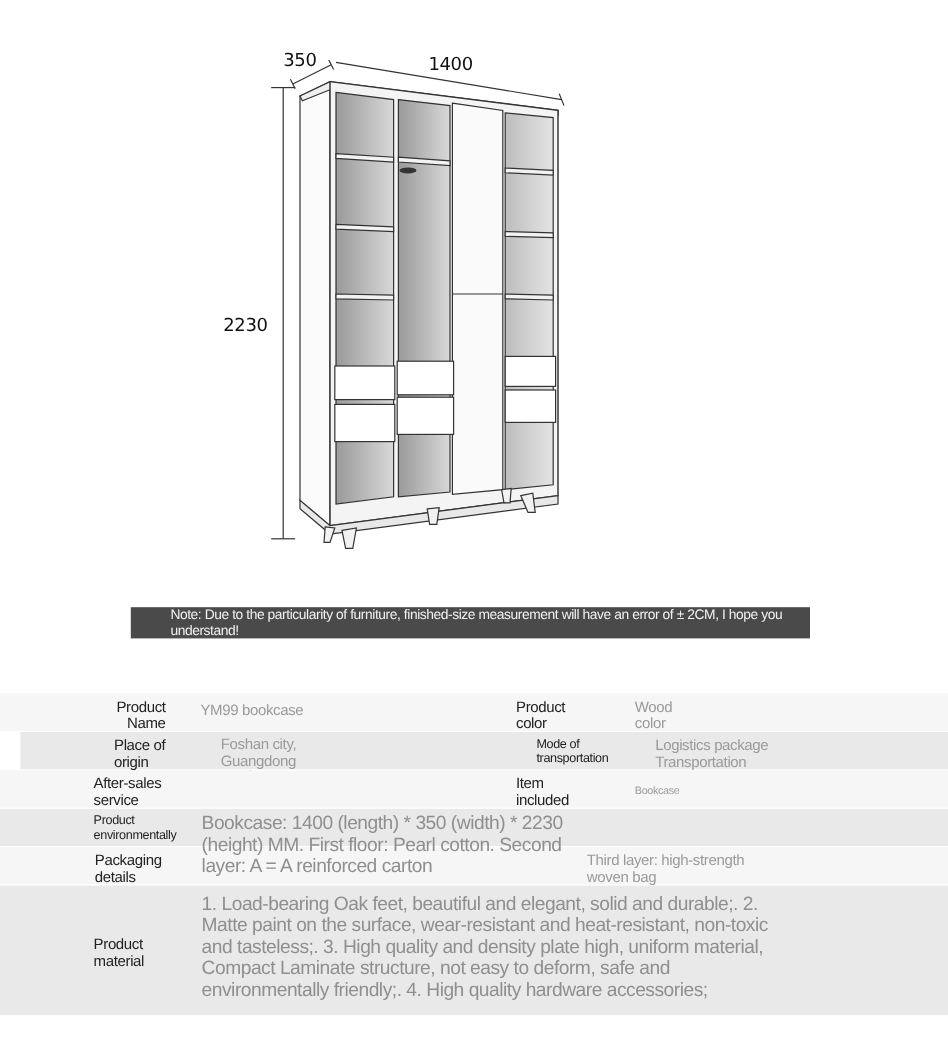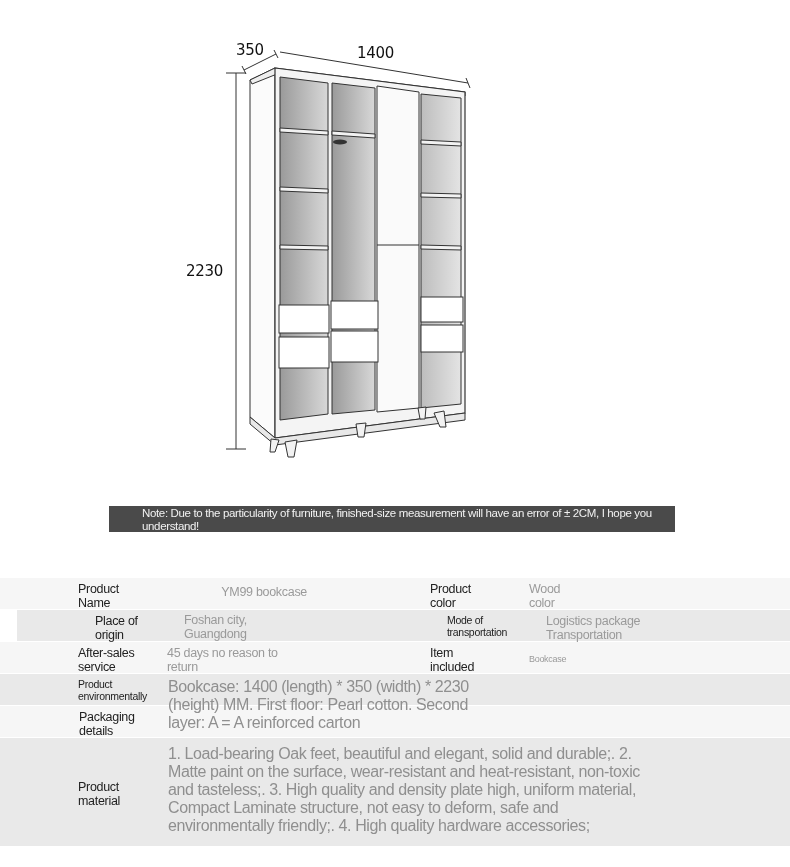--- a/index.html
+++ b/index.html
@@ -108,46 +108,46 @@
   <span class="dim-label" style="left:186px; top:262px;">2230</span>
 </div>
 
 <div class="note-banner">
   <div class="note-text">Note: Due to the particularity of furniture, finished-size measurement will have an error of ± 2CM, I hope you understand!</div>
 </div>
 
 <div class="spec-table">
 
   <div class="spec-row row-light" style="top:0; height:31px;">
-    <div class="lbl" style="left:78px; top:5px; width:60px;">Product Name</div>
-    <div class="val" style="left:167px; top:8px; width:140px;text-align:right;">YM99 bookcase</div>
+    <div class="lbl" style="left:78px; top:5px; width:60px;text-align:right;">Product Name</div>
+    <div class="val" style="left:167px; top:8px; width:140px;">YM99 bookcase</div>
     <div class="lbl" style="left:430px; top:5px; width:55px;">Product color</div>
     <div class="val" style="left:529px; top:5px; width:40px;">Wood color</div>
   </div>
 
   <div class="spec-row row-grey" style="top:32px; height:31px;margin-left:17px;">
     <div class="lbl" style="left:78px; top:5px; width:58px;">Place of origin</div>
     <div class="val" style="left:167px; top:4px; width:80px;">Foshan city, Guangdong province</div>
     <div class="lbl small" style="left:430px; top:4px; width:80px;">Mode of transportation</div>
     <div class="val" style="left:529px; top:5px; width:100px;">Logistics package Transportation</div>
   </div>
 
   <div class="spec-row row-light" style="top:64px; height:31px;">
     <div class="lbl" style="left:78px; top:5px; width:70px;">After-sales service</div>
-    <div class="val" style="left:167px; top:5px; width:120px;">45 days no reason to return</div>
     <div class="lbl" style="left:430px; top:5px; width:55px;">Item included</div>
     <div class="val small" style="left:529px; top:11px; width:60px;">Bookcase</div>
   </div>
 
   <div class="spec-row row-grey" style="top:96px; height:31px;">
     <div class="lbl small" style="left:78px; top:4px; width:75px;">Product environmentally</div>
   </div>
 
   <div class="spec-row row-light" style="top:128px; height:31px;">
     <div class="lbl" style="left:79px; top:5px; width:60px;">Packaging details</div>
+    <div class="val" style="left:489px; top:5px; width:150px;">Third layer: high-strength woven bag</div>
   </div>
 
   <div class="val big" style="left:168px; top:100px; width:335px;">Bookcase: 1400 (length) * 350 (width) * 2230 (height) MM. First floor: Pearl cotton. Second layer: A = A reinforced carton</div>
 
   <div class="spec-row row-grey" style="top:160px; height:108px;">
     <div class="lbl" style="left:78px; top:43px; width:60px;">Product material</div>
   </div>
   <div class="val big" style="left:168px; top:167px; width:480px;">1. Load-bearing Oak feet, beautiful and elegant, solid and durable;. 2. Matte paint on the surface, wear-resistant and heat-resistant, non-toxic and tasteless;. 3. High quality and density plate high, uniform material, Compact Laminate structure, not easy to deform, safe and environmentally friendly;. 4. High quality hardware accessories;</div>
 </div>
 

